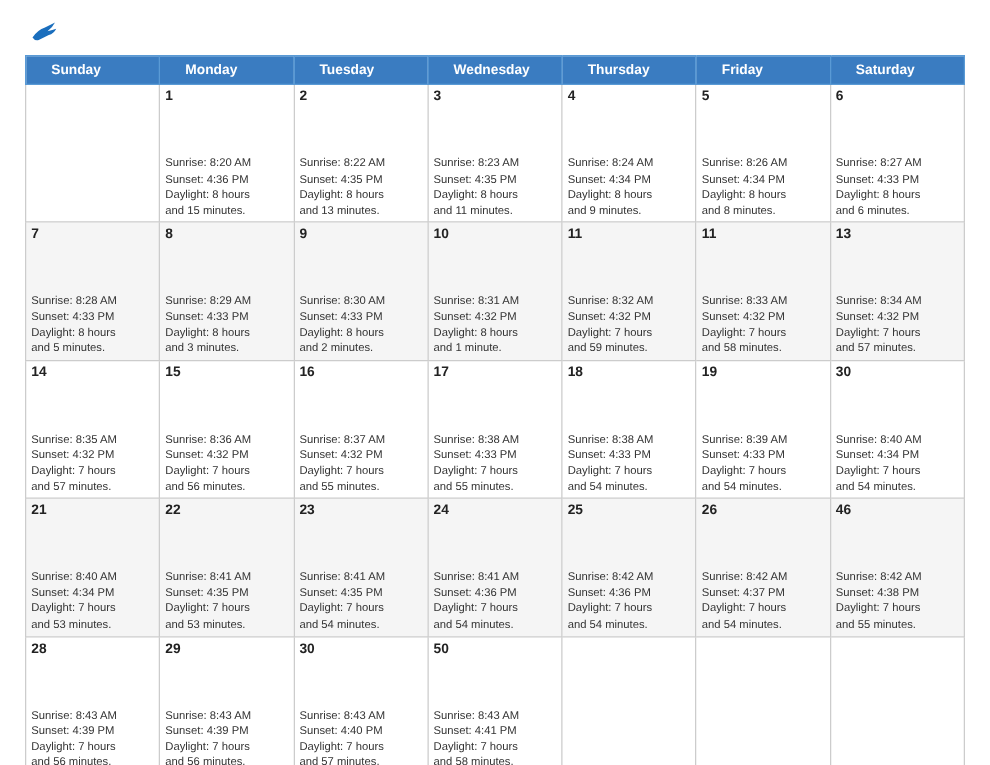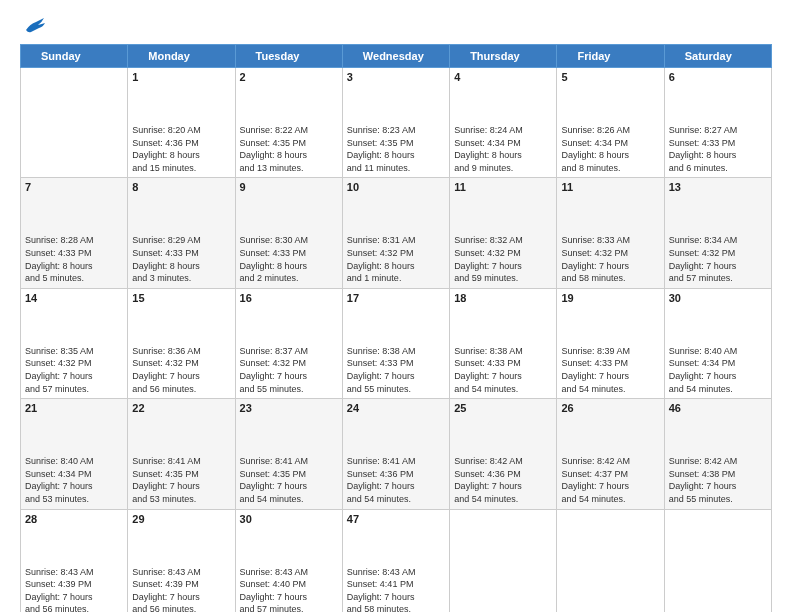--- a/index.html
+++ b/index.html
@@ -259,21 +259,21 @@
           </td>
           <td>
             <span class="day-number">29</span>
             <div class="day-info">Sunrise: 8:43 AM<br>Sunset: 4:39 PM<br>Daylight: 7 hours<br>and 56 minutes.</div>
           </td>
           <td>
             <span class="day-number">30</span>
             <div class="day-info">Sunrise: 8:43 AM<br>Sunset: 4:40 PM<br>Daylight: 7 hours<br>and 57 minutes.</div>
           </td>
           <td>
-            <span class="day-number">47</span>
+            <span class="day-number">50</span>
             <div class="day-info">Sunrise: 8:43 AM<br>Sunset: 4:41 PM<br>Daylight: 7 hours<br>and 58 minutes.</div>
           </td>
           <td class="empty-cell"></td>
           <td class="empty-cell"></td>
           <td class="empty-cell"></td>
         </tr>
       </tbody>
   </table>
 </div>
 

